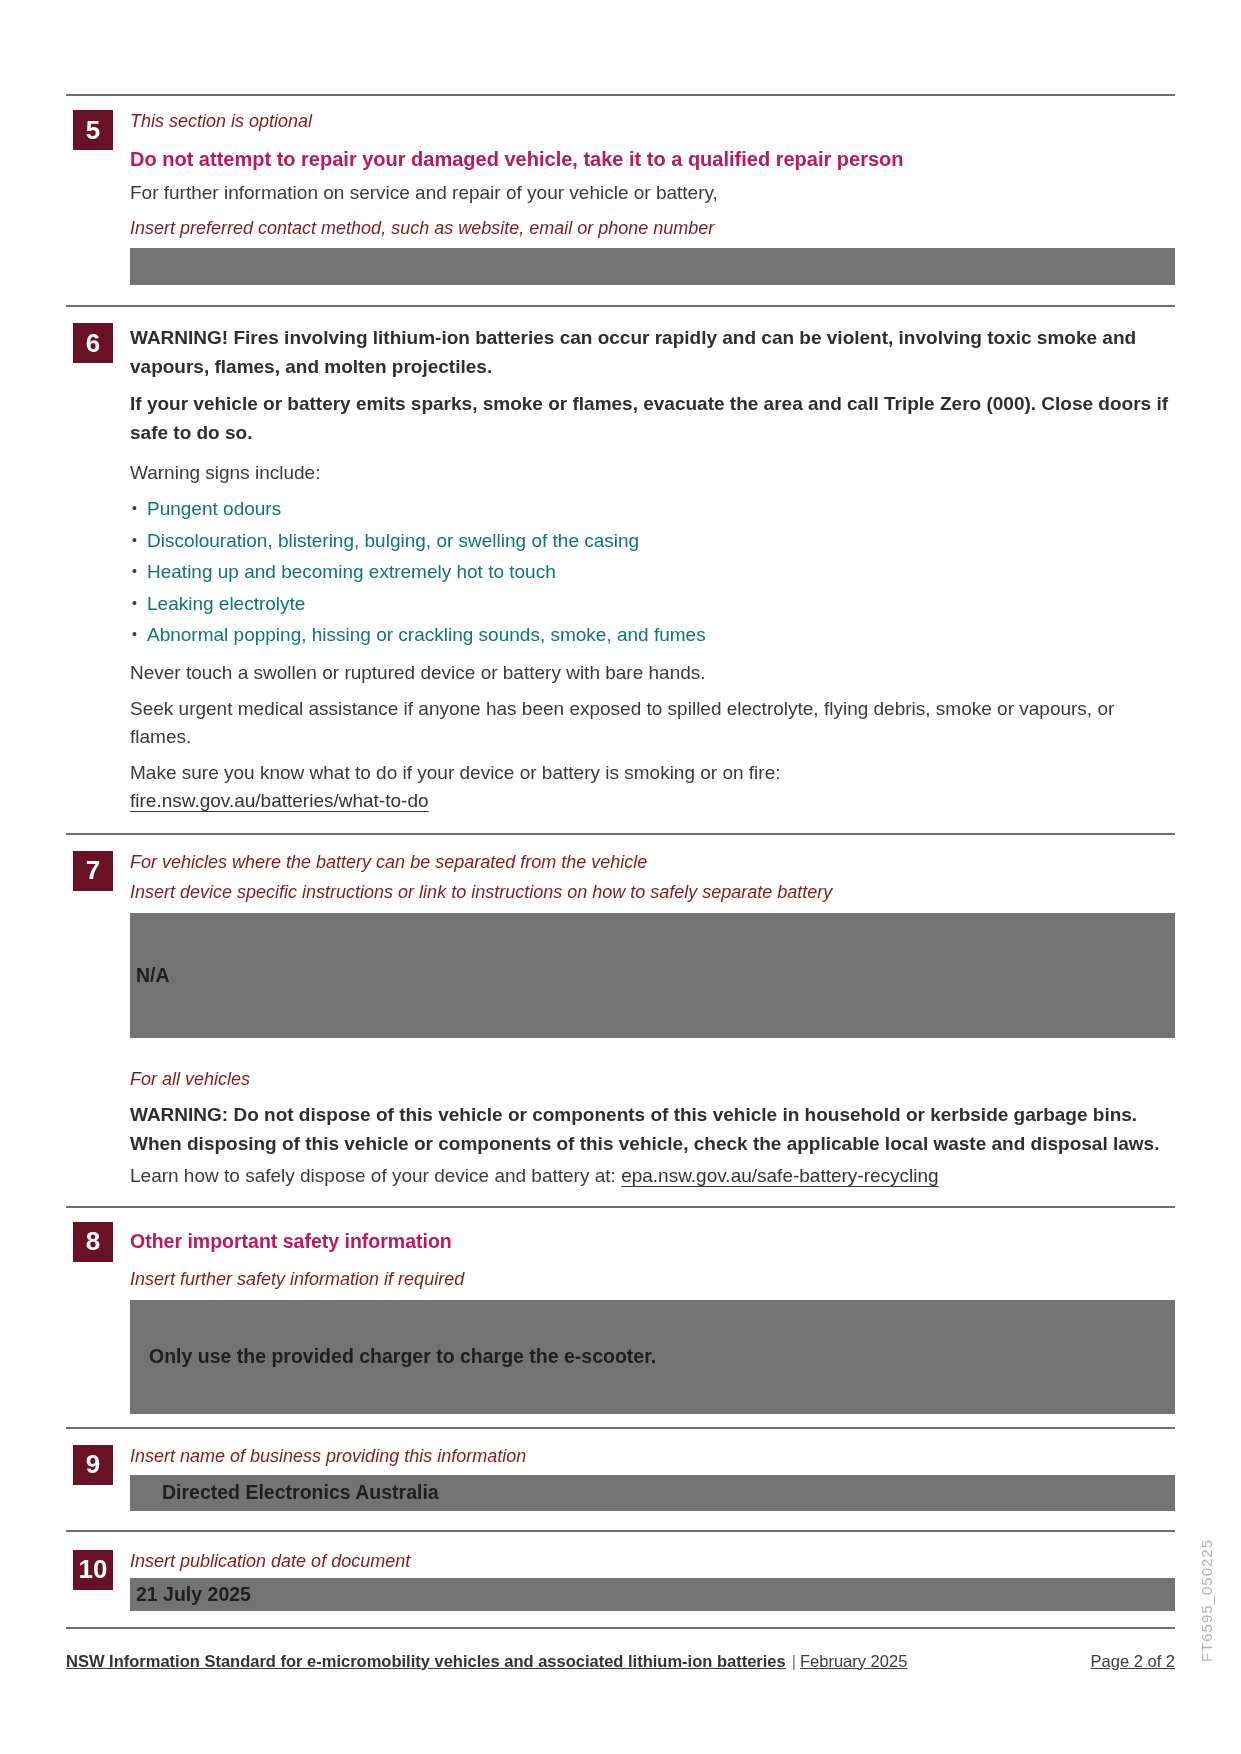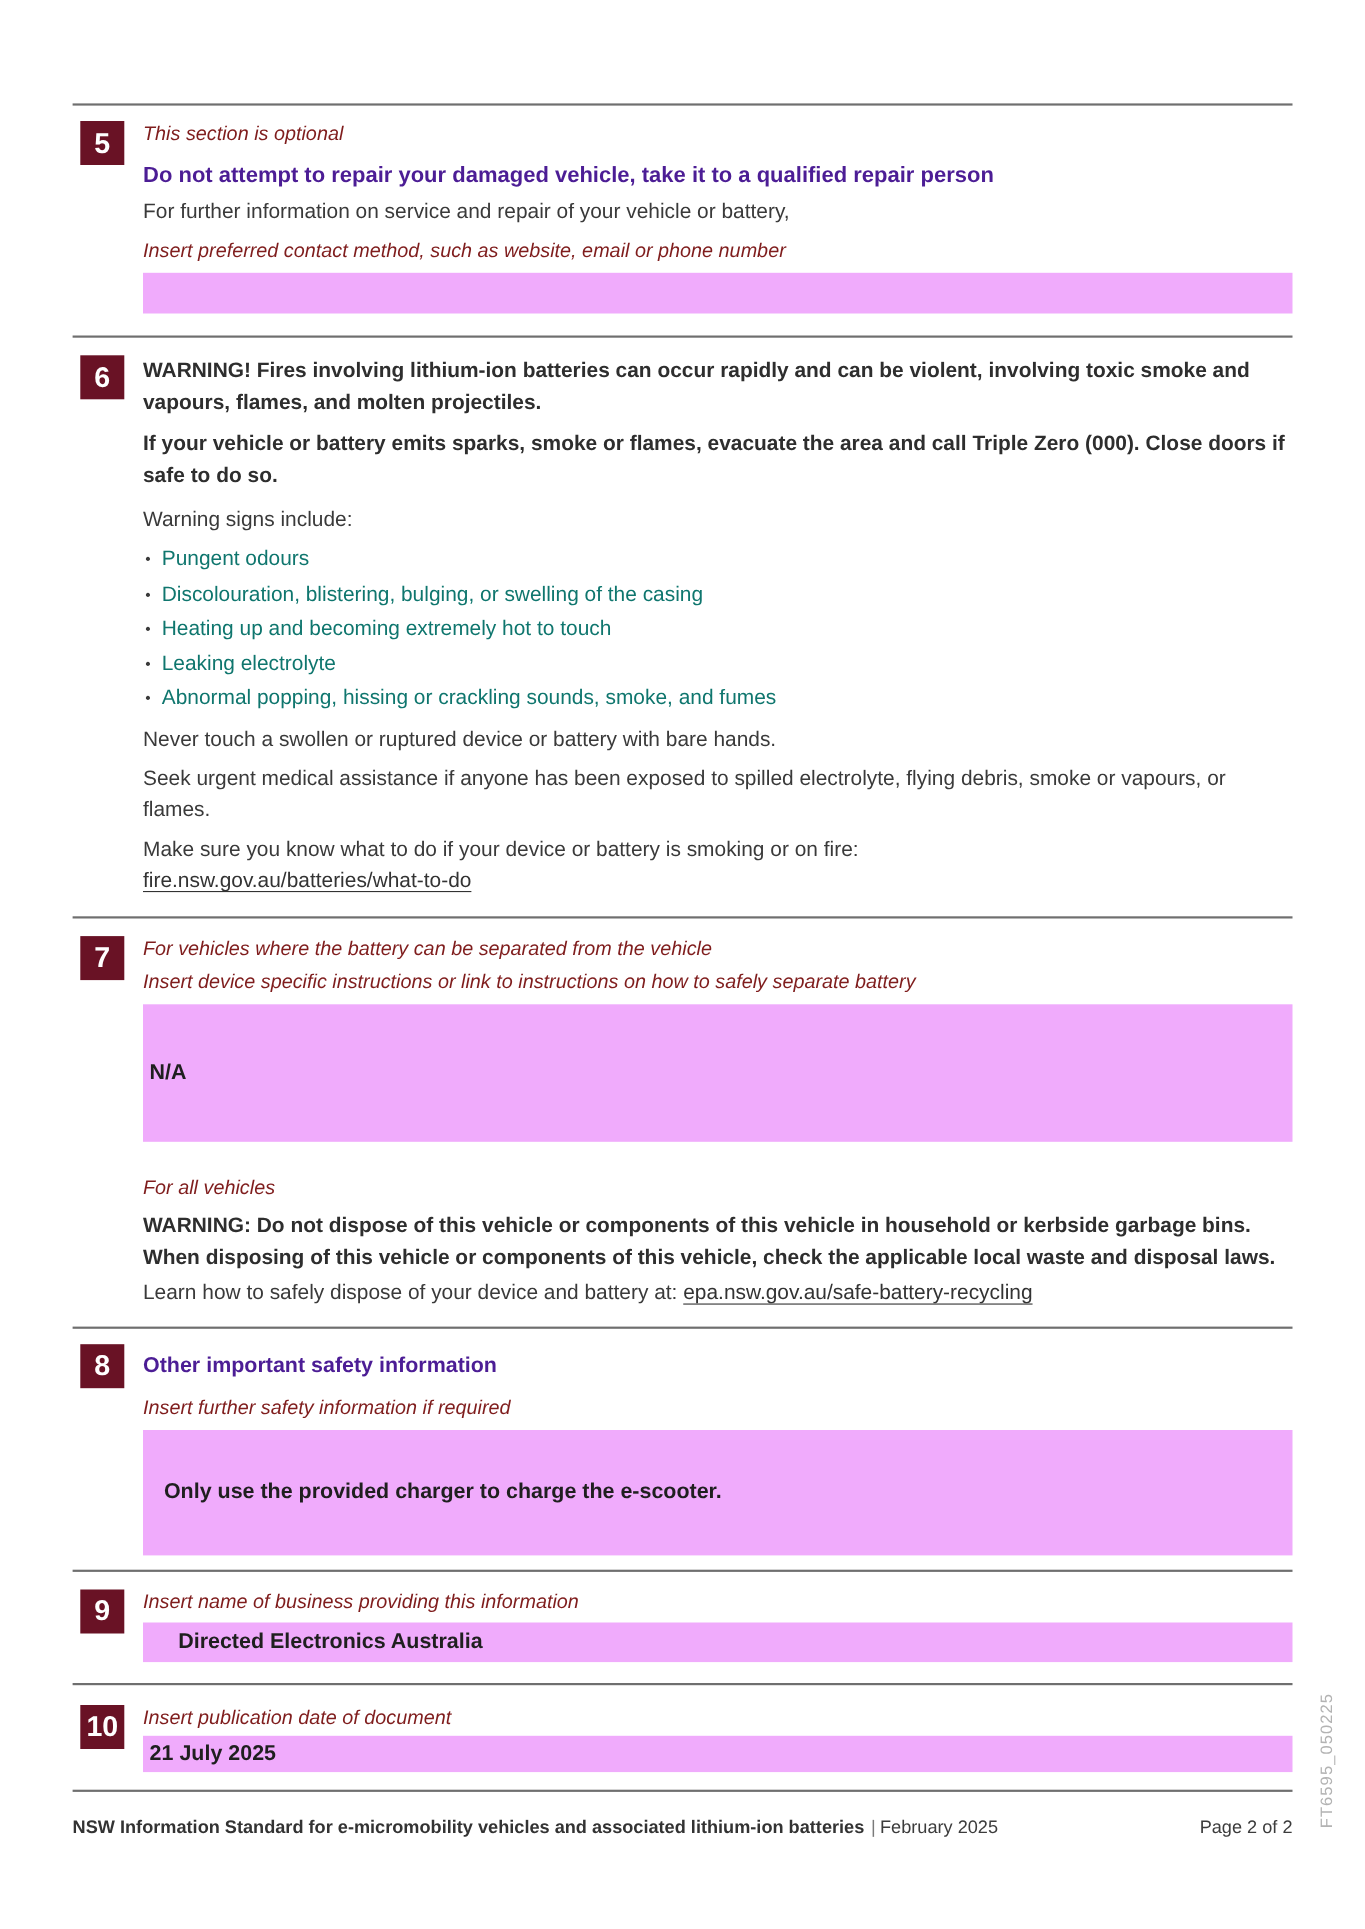--- a/index.html
+++ b/index.html
@@ -16,25 +16,25 @@
   .sec{display:flex;}
   .badge-col{width:64px;flex:none;}
   .badge{
     width:40px;height:40px;margin-left:7px;
     background:#691225;color:#ffffff;
     font-weight:bold;font-size:26px;
     display:flex;align-items:center;justify-content:center;
   }
   .sec-body{flex:1;min-width:0;}
   .hint{font-style:italic;font-size:18px;line-height:22px;color:#7f1d1d;}
-  .h-bold{font-weight:bold;font-size:19.5px;line-height:26px;color:#4c1d95;}
+  .h-bold{font-weight:bold;font-size:19.5px;line-height:26px;color:#be185d;}
   .para{font-size:19px;line-height:28px;color:#3a3a3a;}
   .warn{font-weight:bold;font-size:19px;line-height:29px;color:#2e2e2e;}
   .field{
-    background:#f0abfc;
+    background:#737373;
     display:flex;align-items:center;
     padding:0 0 0 6px;
     font-weight:bold;font-size:19.5px;color:#1f1f1f;
   }
   ul.bullets{list-style:none;margin:6px 0 0 0;padding:0;}
   ul.bullets li{
     position:relative;
     padding-left:17px;
     font-size:19px;line-height:31.5px;color:#0f766e;
   }
@@ -54,21 +54,21 @@
   .mt14{margin-top:14px;} .mt12{margin-top:12px;} .mt10{margin-top:10px;}
   .mt9{margin-top:9px;} .mt8{margin-top:8px;} .mt7{margin-top:7px;}
   .mt6{margin-top:6px;} .mt4{margin-top:4px;} .mt30{margin-top:30px;}
   .f-small{height:37px;}
   .f-na{height:125px;}
   .f-other{height:114px;padding-left:19px;}
   .f-line{height:36px;padding-left:32px;}
   .f-date{height:33px;}
   .footer{
     display:flex;justify-content:space-between;align-items:flex-end;
-    padding-top:22px;font-size:16.5px;color:#3c3c3c;line-height:20px;
+    padding-top:22px;font-size:16.5px;color:#3c3c3c;line-height:20px;text-decoration:underline;
   }
   .footer .f-bold{font-weight:bold;color:#333;}
   .footer .f-sep{color:#7a7a7a;padding:0 4px 0 6px;}
   .side-code{
     position:absolute;right:26px;bottom:92px;
     writing-mode:vertical-rl;transform:rotate(180deg);
     font-size:15px;letter-spacing:1px;color:#b3b3b3;
   }
 </style>
 </head>

